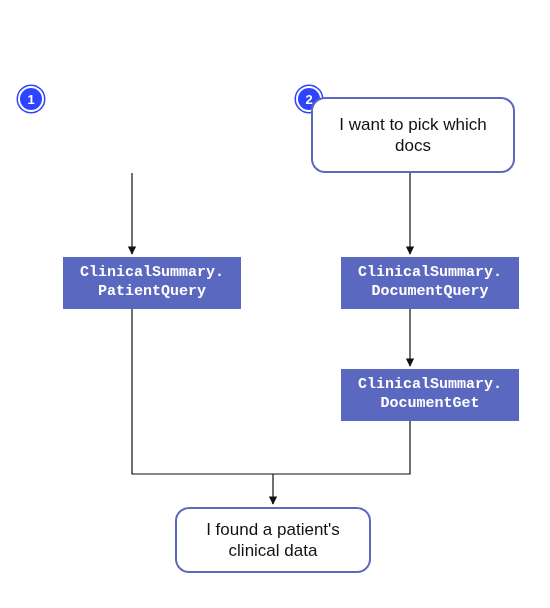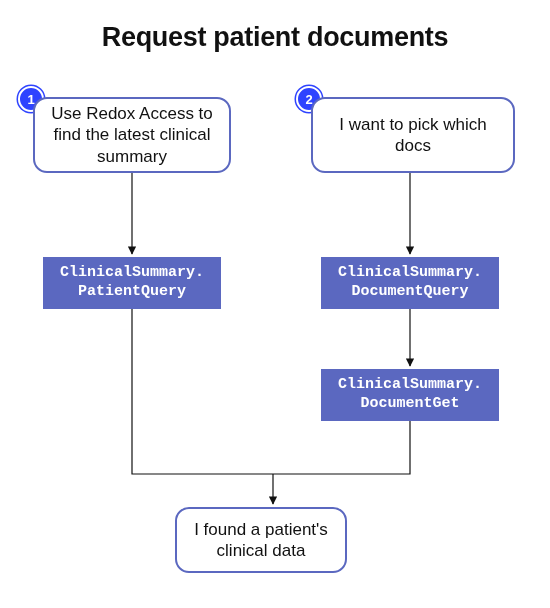--- a/index.html
+++ b/index.html
@@ -60,54 +60,53 @@
   }
   .node.api {
     background: #5b68c0;
     color: #fff;
     font-family: Consolas, Menlo, "Courier New", monospace;
     font-weight: 700;
     font-size: 15px;
     line-height: 1.25;
     padding: 20px 6px;
     white-space: pre;
+    margin-left: 20px;
   }
   svg.connectors {
     position: absolute;
     left: 0;
     top: 0;
     width: 550px;
     height: 608px;
     pointer-events: none;
   }
 </style>
 </head>
 <body>
 
 <div class="canvas">
 
-  <div class="title">Request patient documents</div>
 
   <div class="step-badge" style="left:18px; top:86px;">1</div>
   <div class="step-badge" style="left:296px; top:86px;">2</div>
 
-  <div class="node decision" style="left:33px; top:97px; width:198px; height:76px;">Use Redox Access to find the latest clinical summary</div>
 
   <div class="node decision" style="left:311px; top:97px; width:204px; height:76px;">I want to pick which docs</div>
 
   <div class="node api" style="left:43px; top:257px; width:178px; height:52px;">ClinicalSummary.
 PatientQuery</div>
 
   <div class="node api" style="left:321px; top:257px; width:178px; height:52px;">ClinicalSummary.
 DocumentQuery</div>
 
   <div class="node api" style="left:321px; top:369px; width:178px; height:52px;">ClinicalSummary.
 DocumentGet</div>
 
-  <div class="node decision" style="left:175px; top:507px; width:172px; height:66px;">I found a patient's clinical data</div>
+  <div class="node decision" style="left:175px; top:507px; width:196px; height:66px;">I found a patient's clinical data</div>
 
   <svg class="connectors">
     <defs>
       <marker id="arrow" viewBox="0 0 10 10" refX="9" refY="5" markerWidth="7" markerHeight="7" orient="auto-start-reverse">
         <path d="M 0 0 L 10 5 L 0 10 z" fill="#111"></path>
       </marker>
     </defs>
 
     <line x1="132" y1="173" x2="132" y2="254" stroke="#111" stroke-width="1.2" marker-end="url(#arrow)"></line>
 

